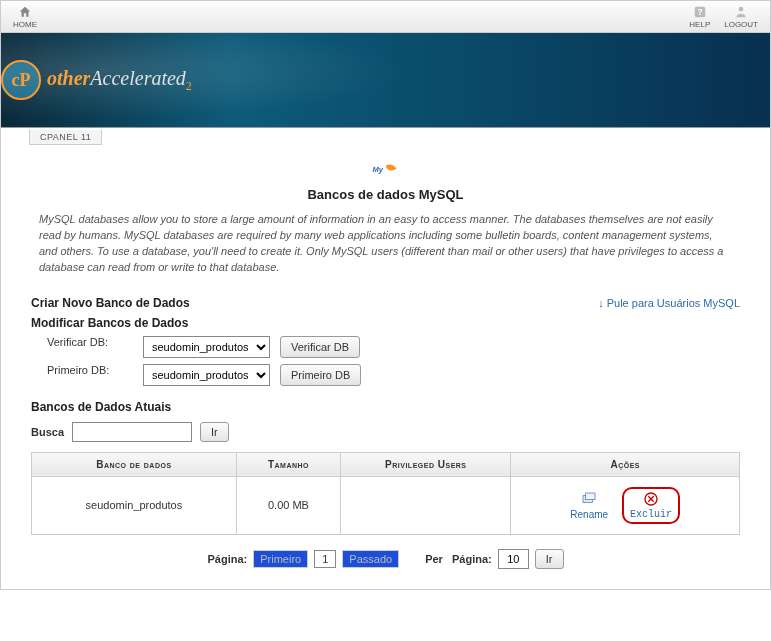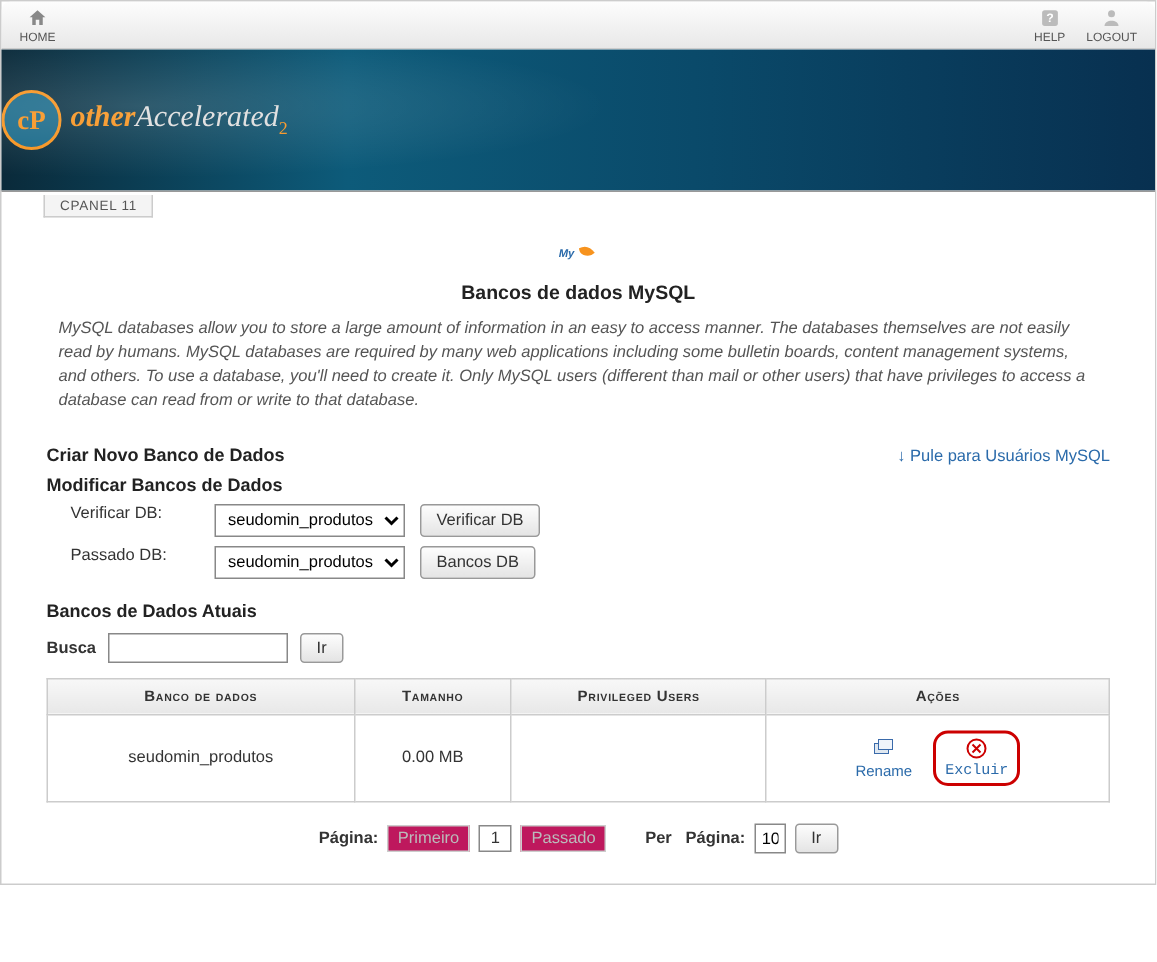--- a/index.html
+++ b/index.html
@@ -39,23 +39,23 @@
 select { border: 1px solid #888; height: 22px; font-size: 11px; padding: 1px 4px; background: #fff; }
 .search-row { display: flex; align-items: center; gap: 8px; margin: 8px 0 10px 0; }
 table.data { width: 100%; border-collapse: collapse; border: 1px solid #ccc; }
 table.data th { background: linear-gradient(#f8f8f8, #e8e8e8); border: 1px solid #ccc; padding: 6px; font-size: 10px; font-variant: small-caps; letter-spacing: 0.5px; color: #333; text-align: center; }
 table.data td { border: 1px solid #ccc; padding: 10px 8px; text-align: center; font-size: 11px; color: #333; vertical-align: middle; }
 .actions-cell { display: flex; gap: 14px; justify-content: center; align-items: center; }
 .action-btn { display: flex; flex-direction: column; align-items: center; gap: 2px; cursor: pointer; font-size: 10px; color: #2a6aaa; }
 .action-btn svg { width: 16px; height: 16px; }
 .excluir-wrap { border: 2px solid #cc0000; border-radius: 10px; padding: 2px 6px; font-family: Liberation Mono, monospace; }
 .pager { display: flex; justify-content: center; align-items: center; gap: 6px; margin-top: 14px; font-size: 11px; }
-.pager .disabled { color: #bbb; border: 1px solid #ccc; padding: 2px 6px; background: #be185d; }
+.pager .disabled { color: #bbb; border: 1px solid #ccc; padding: 2px 6px; background: #1d4ed8; }
 .pager .current { border: 1px solid #888; padding: 2px 7px; background: #fff; color: #333; }
-.pager input { width: 21px; text-align: center; }
+.pager input { width: 31px; text-align: center; }
 </style>
 </head>
 <body>
 
 <div class="container">
   <div class="topbar">
     <div class="topbar-left">
       <div class="topbar-item">
         <svg viewBox="0 0 24 24" fill="#888">
             <path d="M12 3l9 8h-3v9h-4v-6H10v6H6v-9H3z"></path>
@@ -110,23 +110,23 @@
       <div class="jump-link">Pule para Usuários MySQL</div>
     </div>
 
     <div class="section-title">Modificar Bancos de Dados</div>
     <div class="modify-row">
       <span class="modify-label">Verificar DB:</span>
       <select><option>seudomin_produtos</option></select>
       <button class="btn">Verificar DB</button>
     </div>
     <div class="modify-row">
-      <span class="modify-label">Passado DB:</span>
+      <span class="modify-label">Primeiro DB:</span>
       <select><option>seudomin_produtos</option></select>
-      <button class="btn">Bancos DB</button>
+      <button class="btn">Primeiro DB</button>
     </div>
 
     <div class="section-title" style="margin-top:14px">Bancos de Dados Atuais</div>
     <div class="search-row">
       <span style="font-weight:bold">Busca</span>
       <input type="text" style="width: 120px;" value="">
       <button class="btn">Ir</button>
     </div>
 
     <table class="data">

